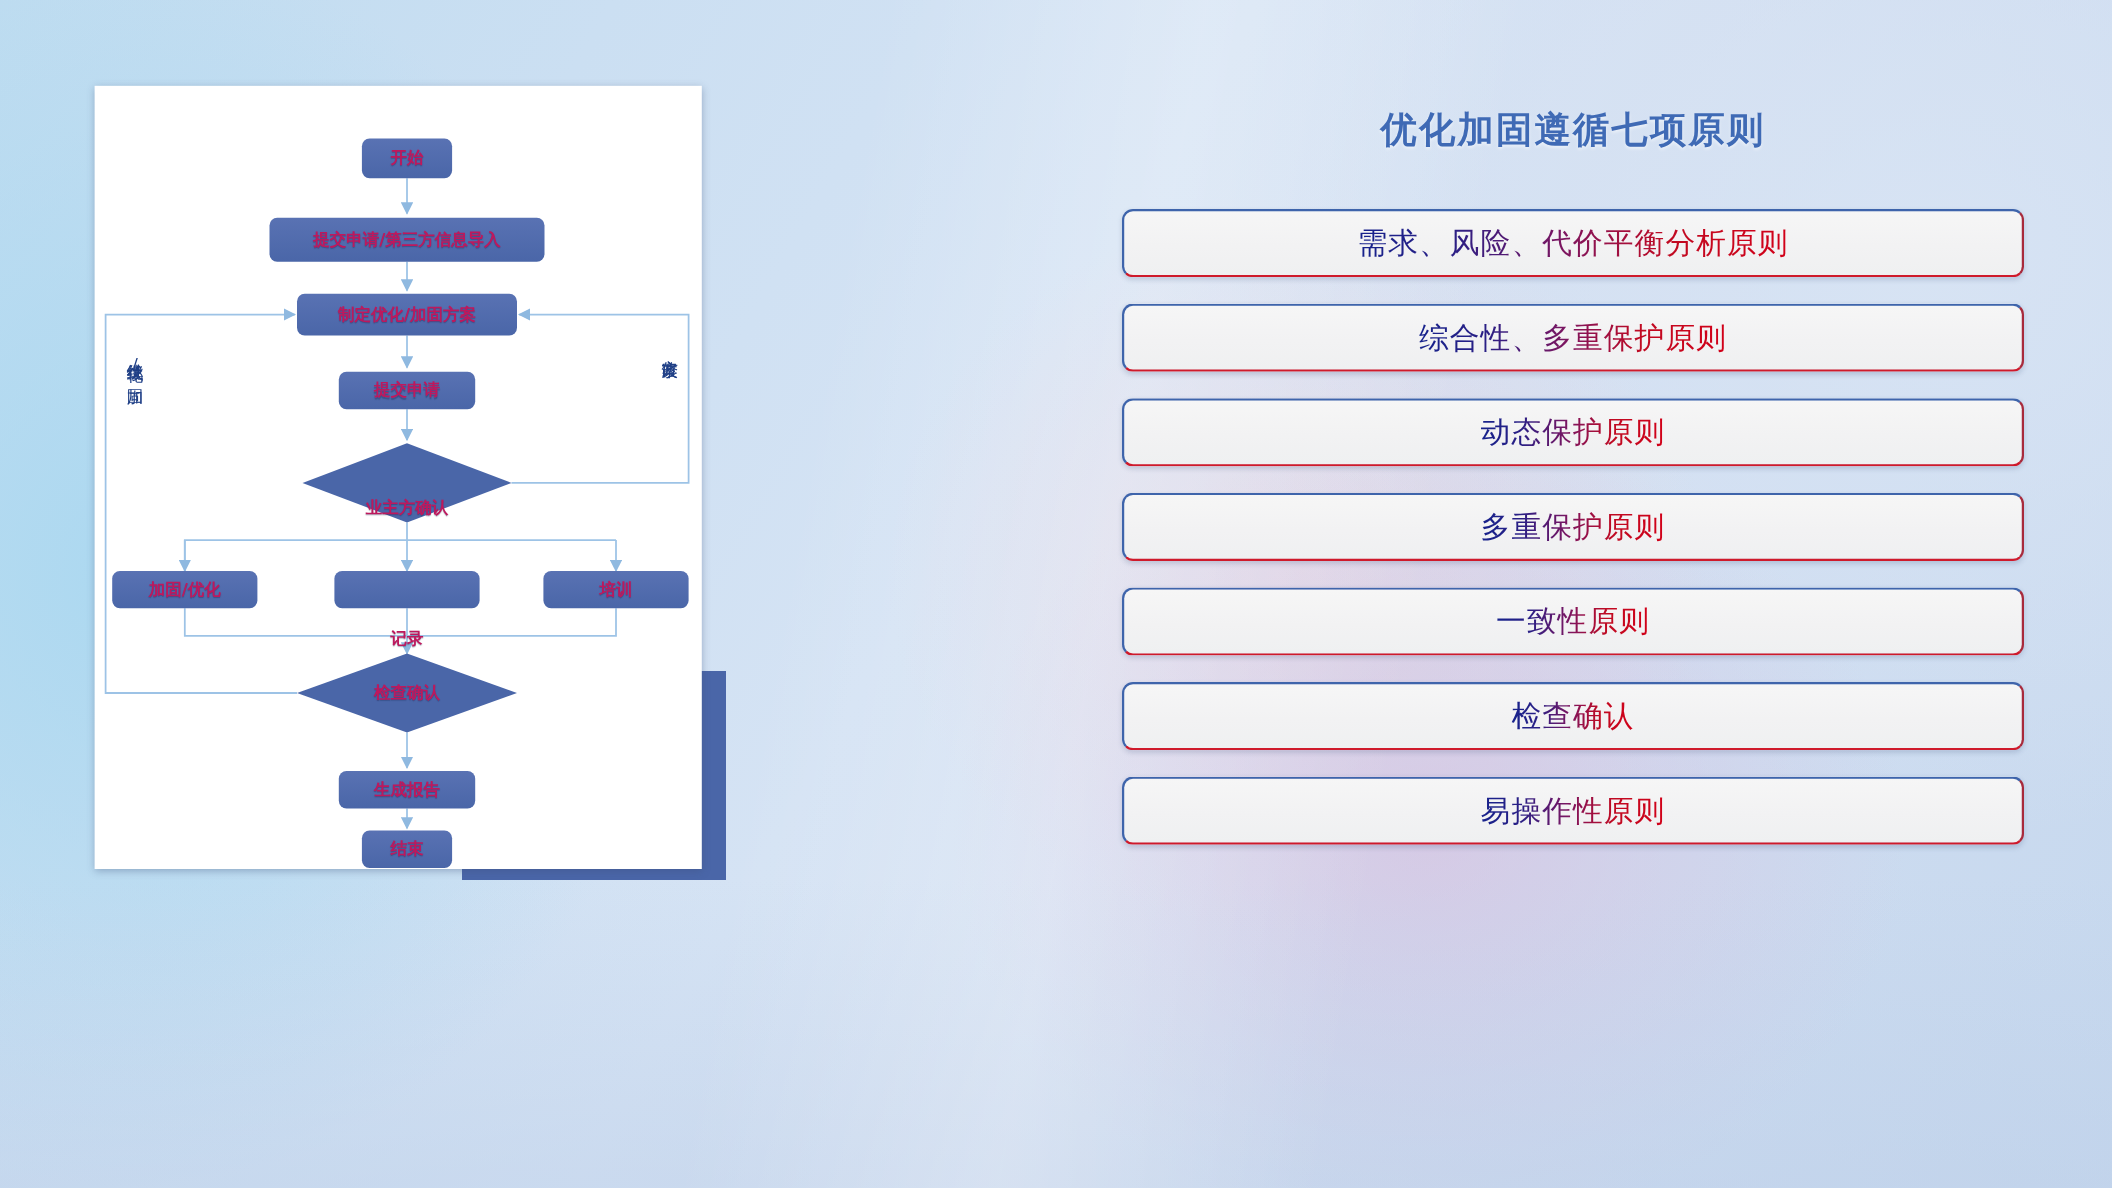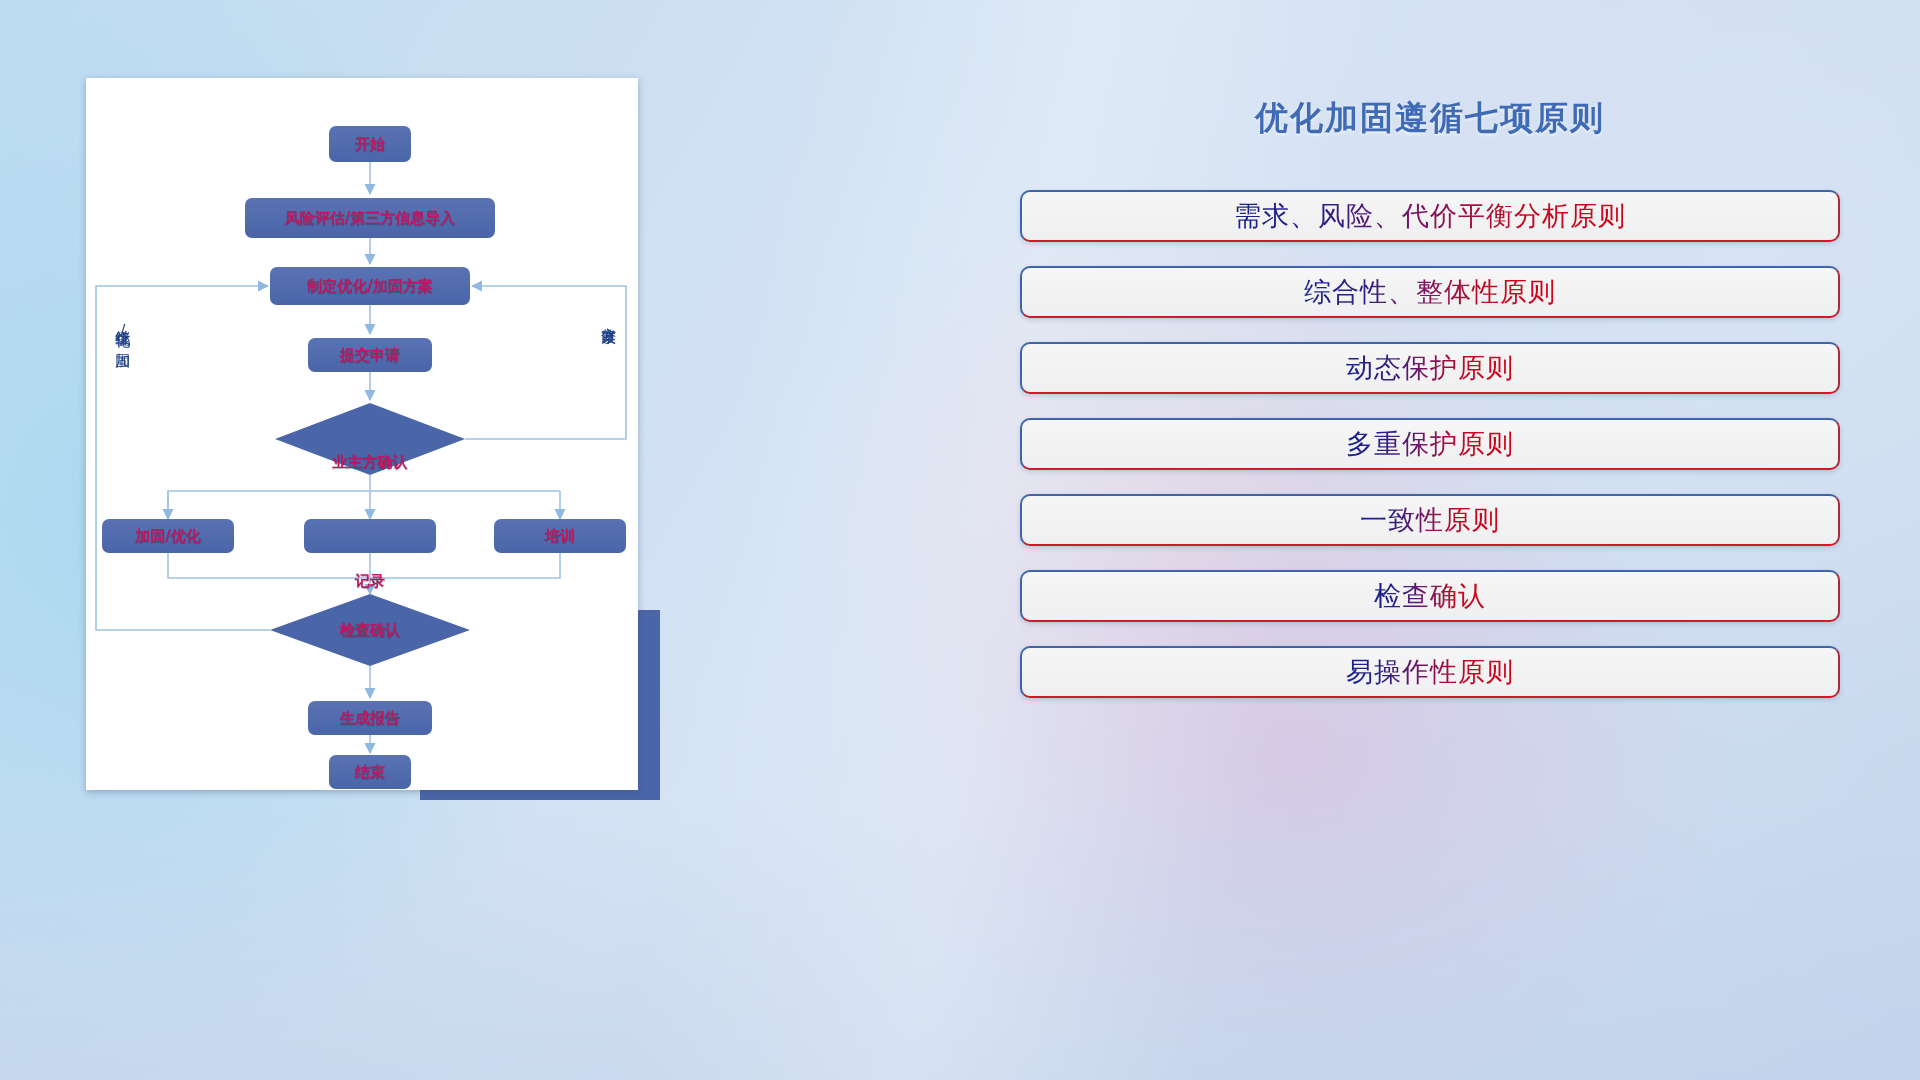--- a/index.html
+++ b/index.html
@@ -91,21 +91,21 @@
     color: #3f6ab5;
     letter-spacing: 2px;
     text-shadow: 0 2px 3px rgba(255,255,255,0.55);
   }
   #principle-list {
     position: absolute;
     left: 0; top: 110px; width: 820px;
   }
   .principle {
     position: relative;
-    height: 52px;
+    height: 62px;
     margin-bottom: 24px;
     border-radius: 10px;
     background: linear-gradient(180deg, #f6f6f6 0%, #f2f2f3 55%, #eff0f1 100%);
     border-top: 2px solid #3e64ab;
     border-left: 2px solid #3e64ab;
     border-right: 2px solid #a82a3c;
     border-bottom: 2px solid #cf1a2b;
     display: flex;
     align-items: center;
     justify-content: center;
@@ -179,21 +179,21 @@
     <rect x="16" y="441" width="132" height="34" rx="7" fill="url(#boxgrad)"></rect>
     <rect x="218" y="441" width="132" height="34" rx="7" fill="url(#boxgrad)"></rect>
     <rect x="408" y="441" width="132" height="34" rx="7" fill="url(#boxgrad)"></rect>
     <polygon points="284,516 384,552 284,588 184,552" fill="#4a66a8"></polygon>
     <rect x="222" y="623" width="124" height="34" rx="7" fill="url(#boxgrad)"></rect>
     <rect x="243" y="677" width="82" height="34" rx="7" fill="url(#boxgrad)"></rect>
   </g>
 </svg>
 
 <div class="node-text" style="left:370px;  top:144px;">开始</div>
-<div class="node-text" style="left:370px;  top:218px;">风险评估/第三方信息导入</div>
+<div class="node-text" style="left:370px;  top:218px;">提交申请/第三方信息导入</div>
 <div class="node-text" style="left:370px;  top:286px;">制定优化/加固方案</div>
 <div class="node-text" style="left:370px;  top:355px;">提交申请</div>
 <div class="node-text" style="left:370px;  top:439px;margin-top:23px;">业主方确认</div>
 <div class="node-text" style="left:168px;  top:536px;">加固/优化</div>
 <div class="node-text" style="left:370px;  top:549px;margin-top:32px;">记录</div>
 <div class="node-text" style="left:560px;  top:536px;">培训</div>
 <div class="node-text" style="left:370px;  top:630px;">检查确认</div>
 <div class="node-text" style="left:370px;  top:718px;">生成报告</div>
 <div class="node-text" style="left:370px;  top:772px;">结束</div>
 
@@ -201,21 +201,21 @@
 <div class="vlabel" id="vlabel-right">方案修改</div>
 
 <div id="right-panel">
   <div id="deck-title">优化加固遵循七项原则</div>
 
   <div id="principle-list">
     <div class="principle">
       <span class="p-text">需求、风险、代价平衡分析原则</span>
     </div>
     <div class="principle">
-      <span class="p-text">综合性、整体性原则</span>
+      <span class="p-text">综合性、多重保护原则</span>
     </div>
     <div class="principle">
       <span class="p-text">动态保护原则</span>
     </div>
     <div class="principle">
       <span class="p-text">多重保护原则</span>
     </div>
     <div class="principle">
       <span class="p-text">一致性原则</span>
     </div>

